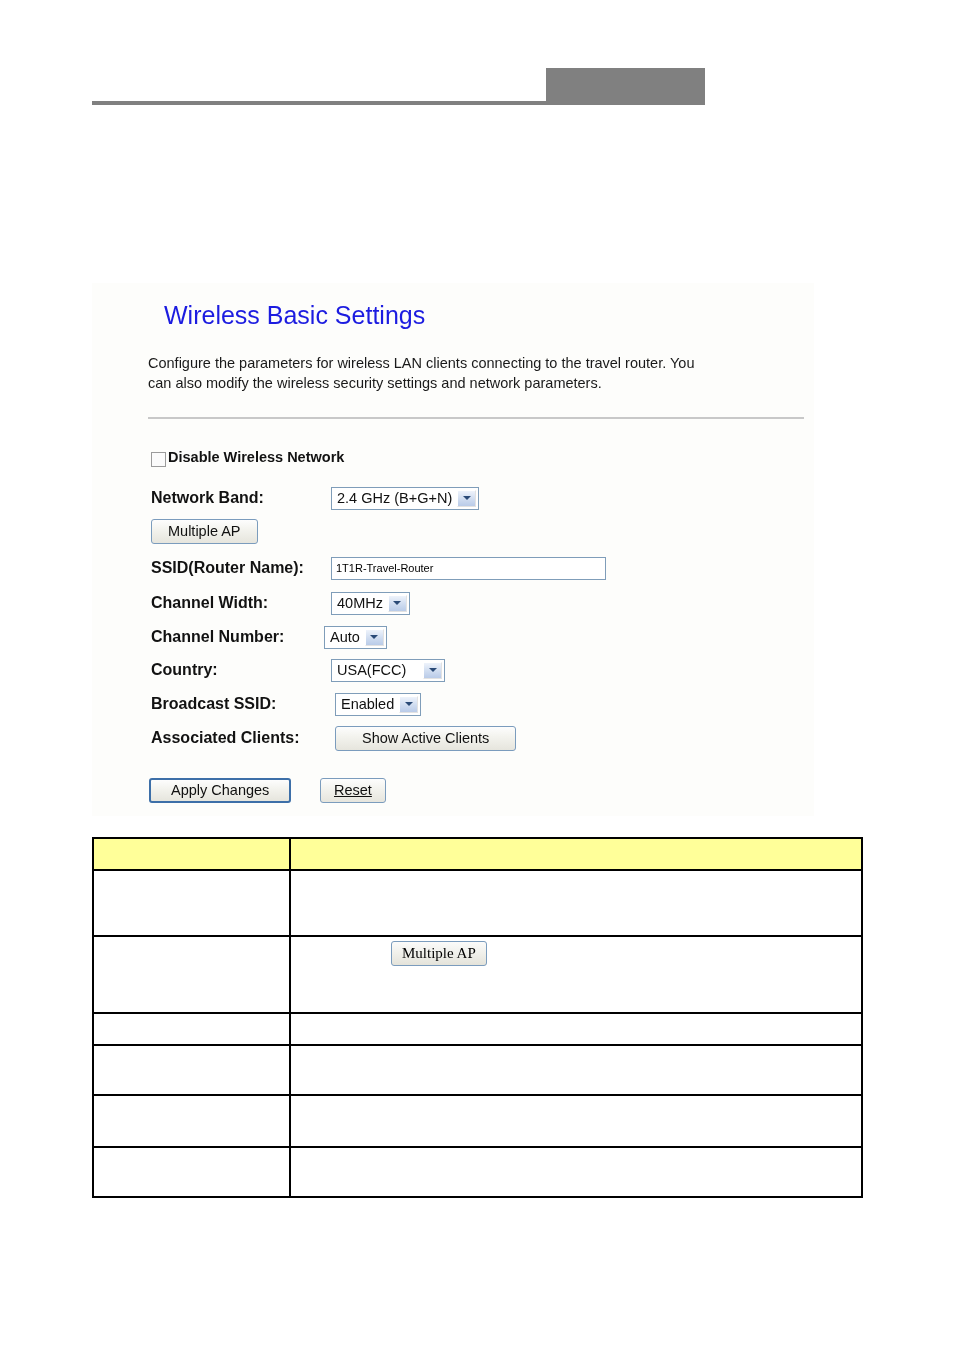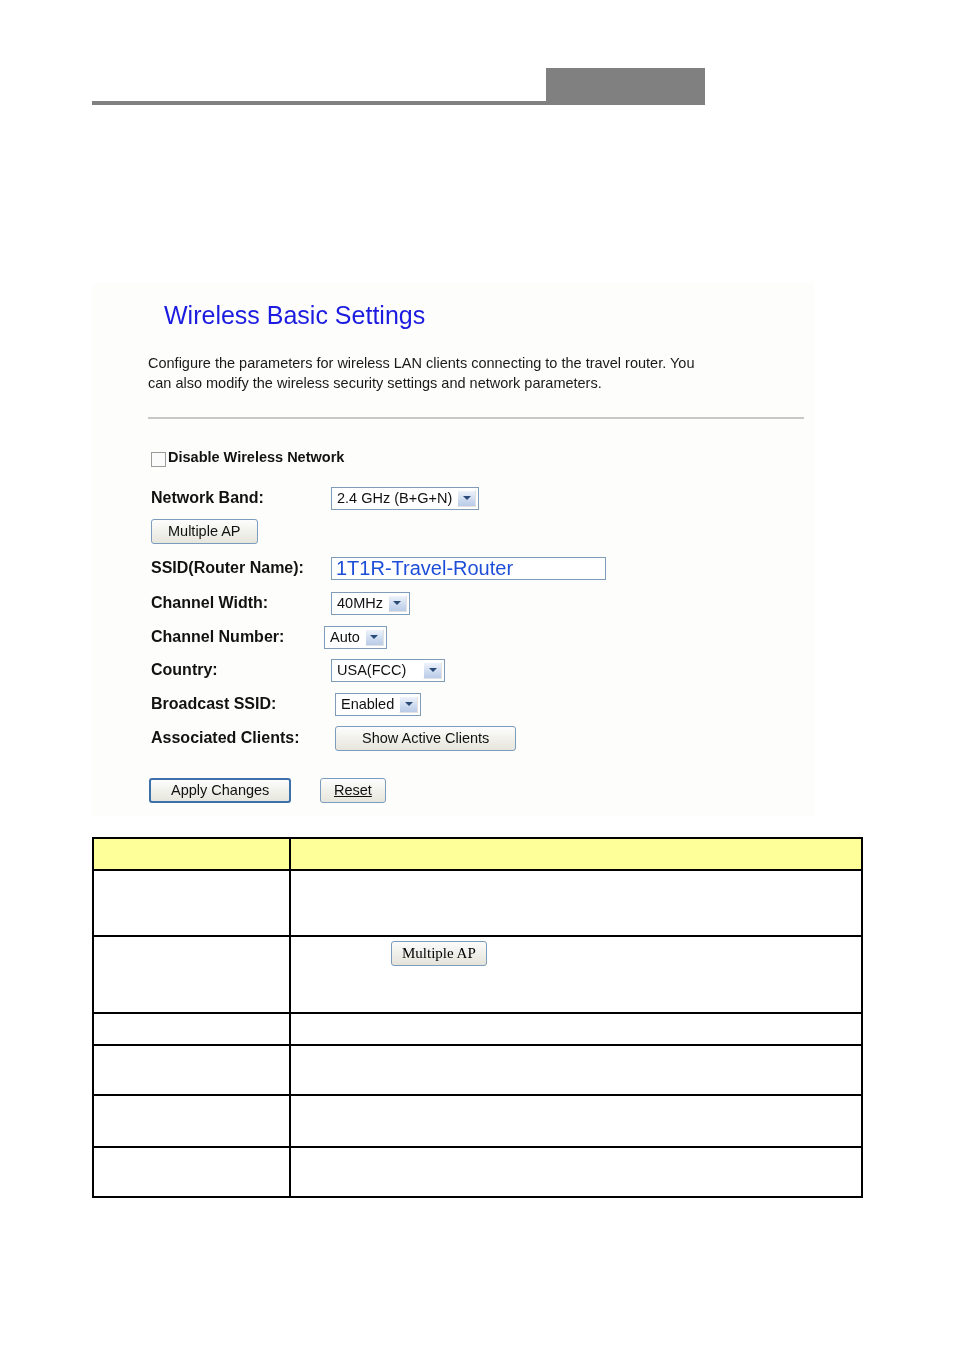--- a/index.html
+++ b/index.html
@@ -145,22 +145,22 @@
     border-top: 4px solid #2a4a77;
   }
 
   
   .xp-text {
     box-sizing: border-box;
     height: 23px;
     border: 1px solid #7f9db9;
     background: #ffffff;
     font-family: "Liberation Sans", sans-serif;
-    font-size: 20px;
-    color: #1d4ed8;
+    font-size: 11px;
+    color: #000000;
     padding: 0 4px;
     outline: none;
   }
 
   
   .xp-button {
     box-sizing: border-box;
     display: inline-flex;
     align-items: center;
     justify-content: center;

